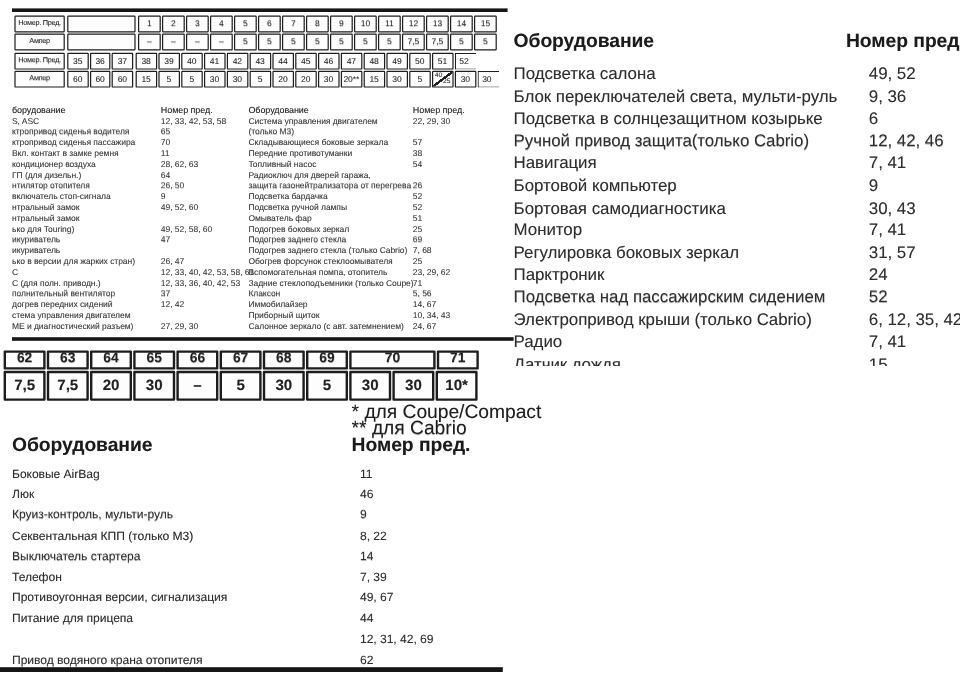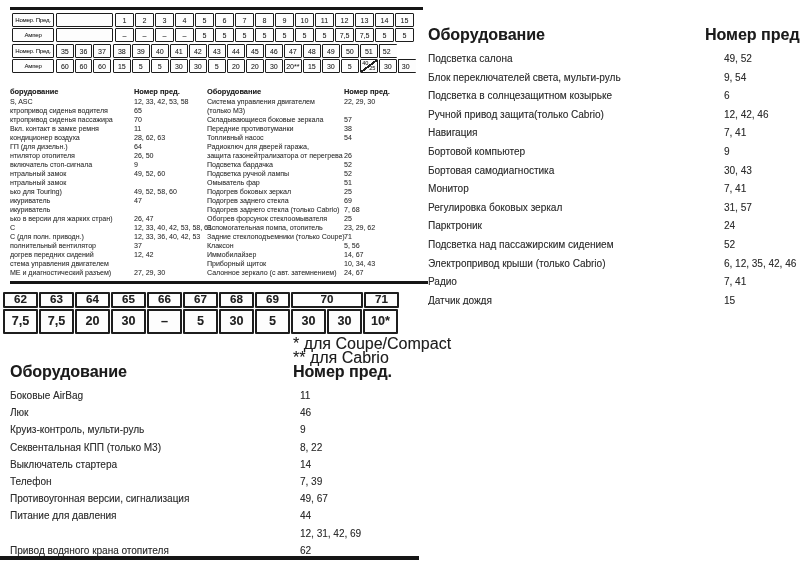--- a/index.html
+++ b/index.html
@@ -39,36 +39,36 @@
 
   .bt { left:3px; top:292px; }
   .bt .cell { width:35px; height:16px; font-size:11.5px; border-width:2px; font-weight:bold; color:#222; }
   .bt .amps .cell { height:25px; font-size:12.5px; }
   .bt .cell.w2 { width:72px; }
 
   
   .slist { position:absolute; white-space:nowrap; color:#3a3a3a; font-size:7px; }
   .slA { left:10px;  top:87px; width:196px; }
   .slB { left:207px; top:87px; width:216px; }
-  .shead { position:relative; height:11px; font-weight:bold; font-size:7.4px; color:#222; }
+  .shead { position:relative; height:11px; font-weight:normal; font-size:7.4px; color:#222; }
   .srow  { position:relative; height:9.0px; }
   .posl { position:absolute; left:0; top:0; }
   .slA .posv { position:absolute; left:124px; top:0; }
   .slB .posv { position:absolute; left:137px; top:0; }
 
   
   .fnotes { position:absolute; left:293px; top:337px; font-size:16px; line-height:14px; color:#1e1e1e; white-space:nowrap; }
 
   
   .blist { position:absolute; white-space:nowrap; color:#2e2e2e; }
   .blist .bhead { position:relative; height:27px; font-weight:bold; font-size:16px; color:#1b1b1b; }
   .brows { position:relative; }
   .brow { position:relative; }
   .bl-right { left:428px; top:26px; width:372px; }
-  .bl-right .brow { height:18.6px; font-size:10px; }
+  .bl-right .brow { height:18.6px; font-size:14px; }
   .bl-right .posv { position:absolute; left:296px; top:0; }
   .bl-right .bhead .posv { left:277px; }
   .bl-right .brows { height:252px; overflow:hidden; }
   .bl-bottom { left:10px; top:363px; width:405px; }
   .bl-bottom .brow { height:17.2px; font-size:10px; }
   .bl-bottom .posv { position:absolute; left:290px; top:0; }
   .bl-bottom .bhead .posv { left:283px; }
 </style>
 </head>
 <body>
@@ -612,21 +612,21 @@
       </div>
         <div class="brow">
         <span class="posl">Телефон</span>
         <span class="posv">7, 39</span>
       </div>
         <div class="brow">
         <span class="posl">Противоугонная версии, сигнализация</span>
         <span class="posv">49, 67</span>
       </div>
         <div class="brow">
-        <span class="posl">Питание для давления</span>
+        <span class="posl">Питание для прицепа</span>
         <span class="posv">44</span>
       </div>
         <div class="brow">
         <span class="posv">12, 31, 42, 69</span>
       </div>
         <div class="brow">
         <span class="posl">Привод водяного крана отопителя</span>
         <span class="posv">62</span>
       </div>
       </div>
@@ -640,21 +640,21 @@
       <span class="posv">Номер пред.</span>
     </div>
     <div class="brows">
 
     <div class="brow">
         <span class="posl">Подсветка салона</span>
         <span class="posv">49, 52</span>
       </div>
         <div class="brow">
         <span class="posl">Блок переключателей света, мульти-руль</span>
-        <span class="posv">9, 54</span>
+        <span class="posv">9, 36</span>
       </div>
         <div class="brow">
         <span class="posl">Подсветка в солнцезащитном козырьке</span>
         <span class="posv">6</span>
       </div>
         <div class="brow">
         <span class="posl">Ручной привод защита(только Cabrio)</span>
         <span class="posv">12, 42, 46</span>
       </div>
         <div class="brow">

